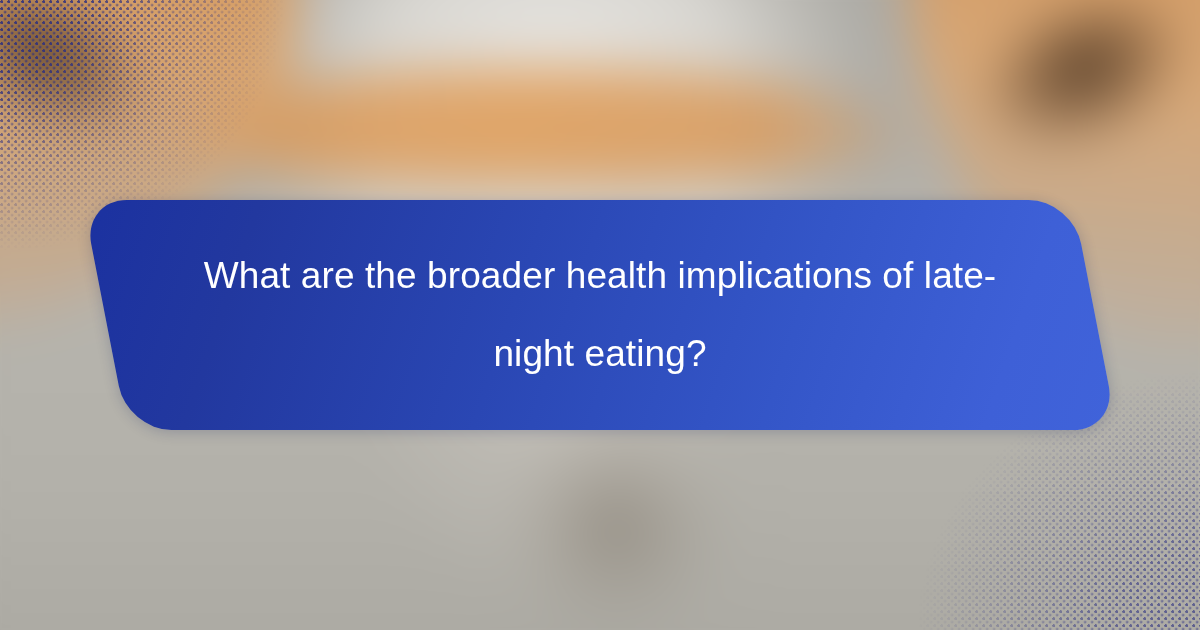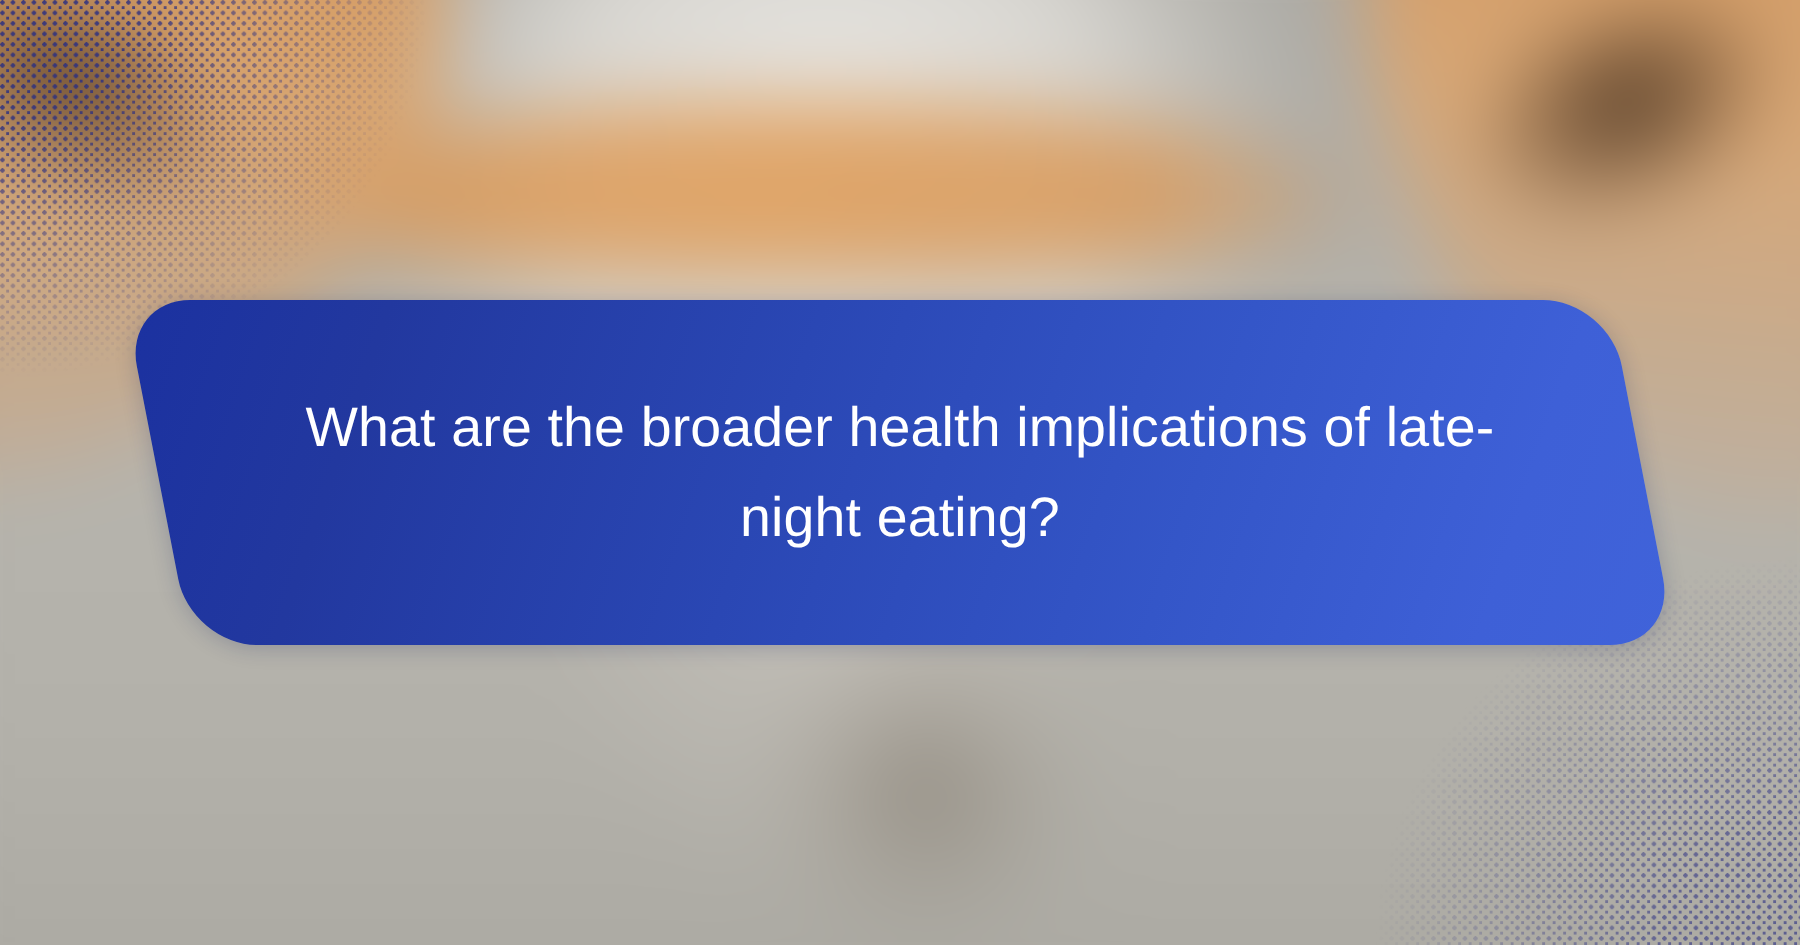--- a/index.html
+++ b/index.html
@@ -240,21 +240,21 @@
     box-shadow:0 2px 14px rgba(20,30,90,0.22);
   }
 
   .banner-text {
     position:absolute;
     left:0; right:0; top:50%;
     transform:translateY(-50%);
     text-align:center;
     color:#ffffff;
     font-size:37px;
-    line-height:60px;
+    line-height:78px;
     font-weight:400;
     letter-spacing:0.1px;
     padding:0 96px;
   }
 </style>
 </head>
 <body>
 
 <div class="stage">
 

